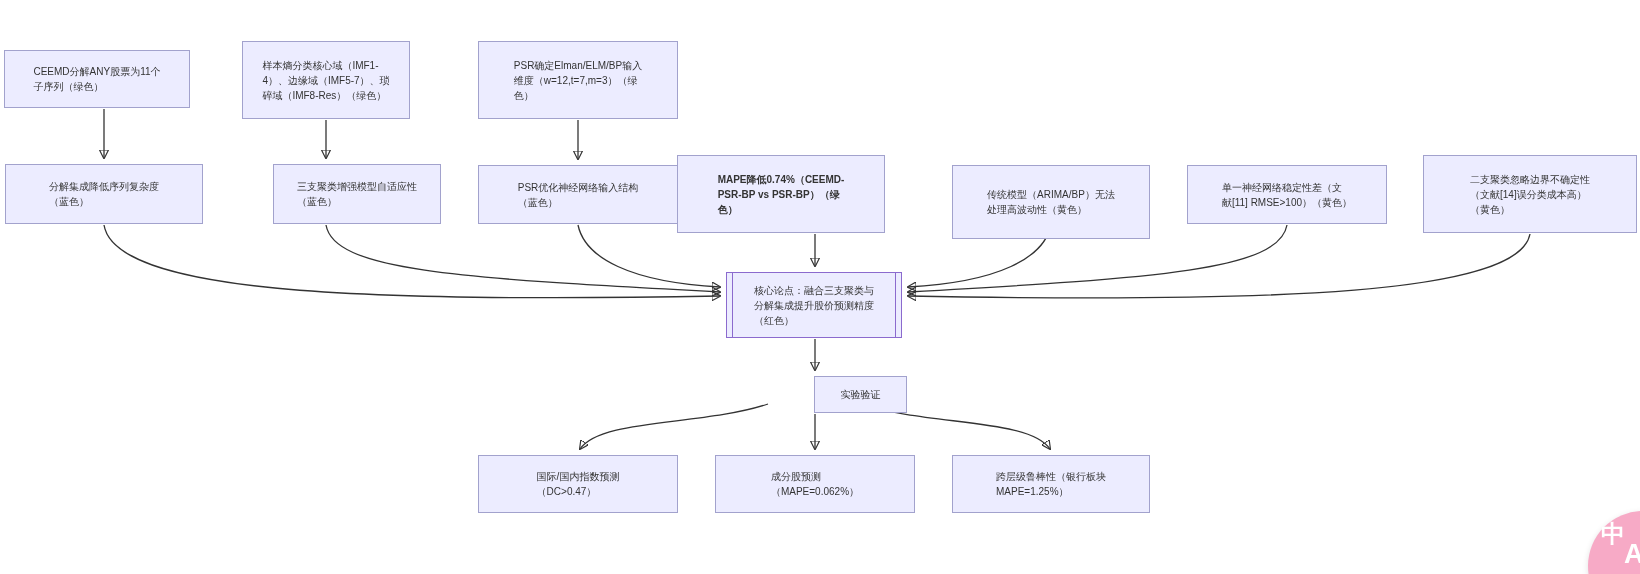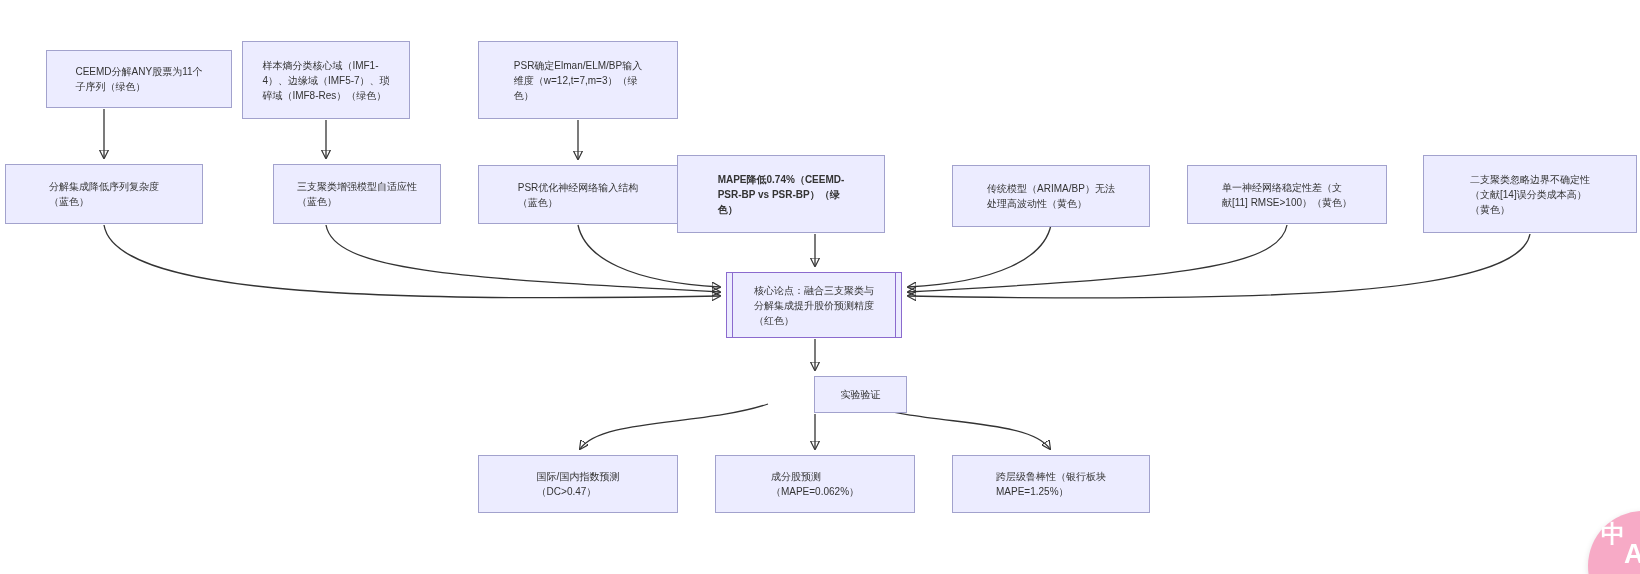--- a/index.html
+++ b/index.html
@@ -17,29 +17,29 @@
     color:var(--text-color,#333333);
     font-size:10px;
     line-height:1.5;
     display:flex;align-items:center;justify-content:center;
     text-align:left;
     white-space:pre-line;
     box-sizing:border-box;
     padding:2px 4px;
   }
   
-  #n1 {left:4px;   top:50px;  width:186px; height:58px;margin-left:42px;}
+  #n1 {left:4px;   top:50px;  width:186px; height:58px;}
   #n2 {left:242px; top:41px;  width:168px; height:78px;}
   #n3 {left:478px; top:41px;  width:200px; height:78px;}
   
   #n4 {left:5px;   top:164px; width:198px; height:60px;}
   #n5 {left:242px; top:164px; width:168px; height:60px;margin-left:31px;}
   #n6 {left:478px; top:165px; width:200px; height:59px;}
   #n7 {left:677px; top:155px; width:208px; height:78px;font-weight:bold;}
-  #n8 {left:952px; top:165px; width:198px; height:62px;}
+  #n8 {left:952px; top:165px; width:198px; height:74px;}
   #n9 {left:1187px;top:165px; width:200px; height:59px;}
   #n10{left:1423px;top:155px; width:214px; height:78px;}
   
   #core{left:726px;top:272px; width:176px; height:66px;
         border-color:var(--core-border,#8b6ace);}
   .sub-line{
     position:absolute;top:0;bottom:0;width:0;
     border-left:1px solid var(--core-border,#8b6ace);
   }
   .sub-line.left{left:5px;}

